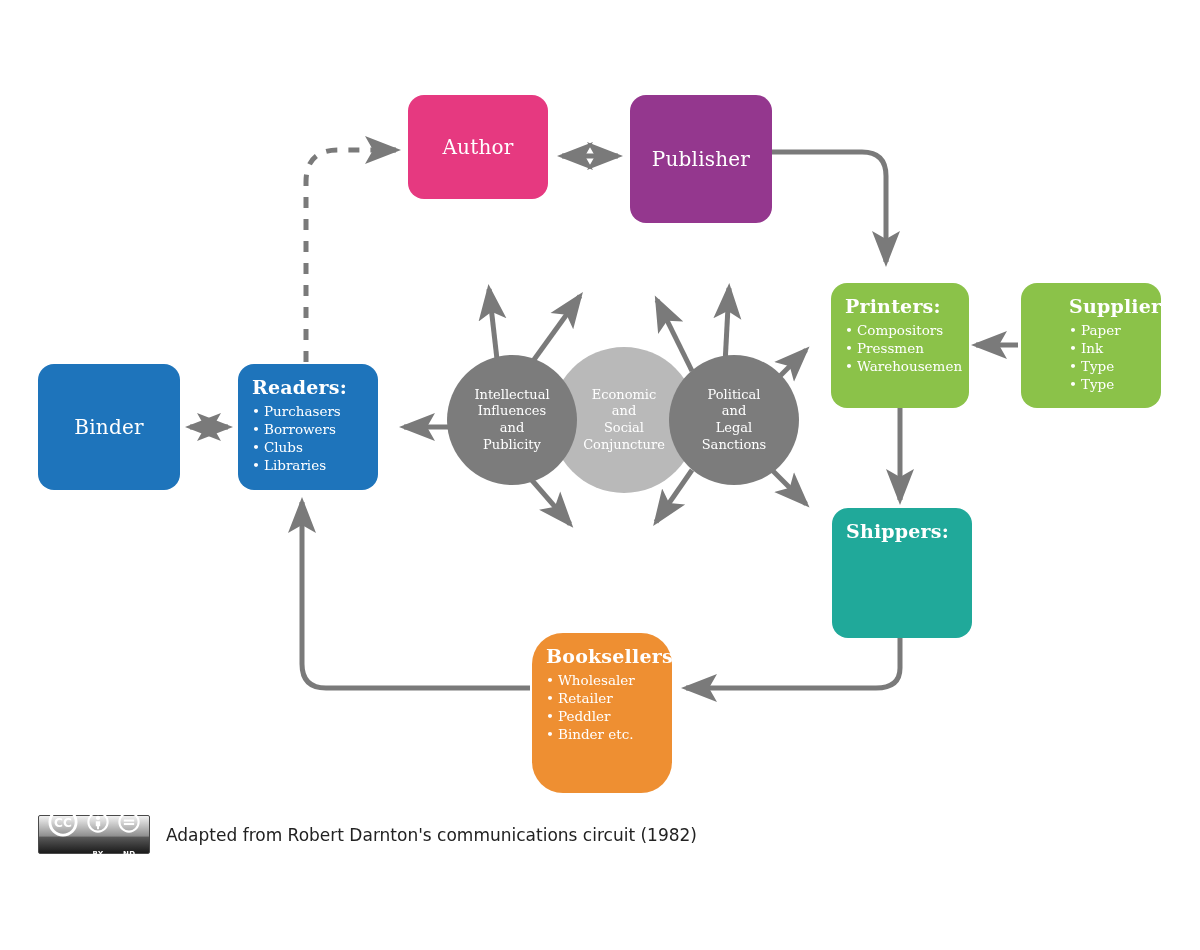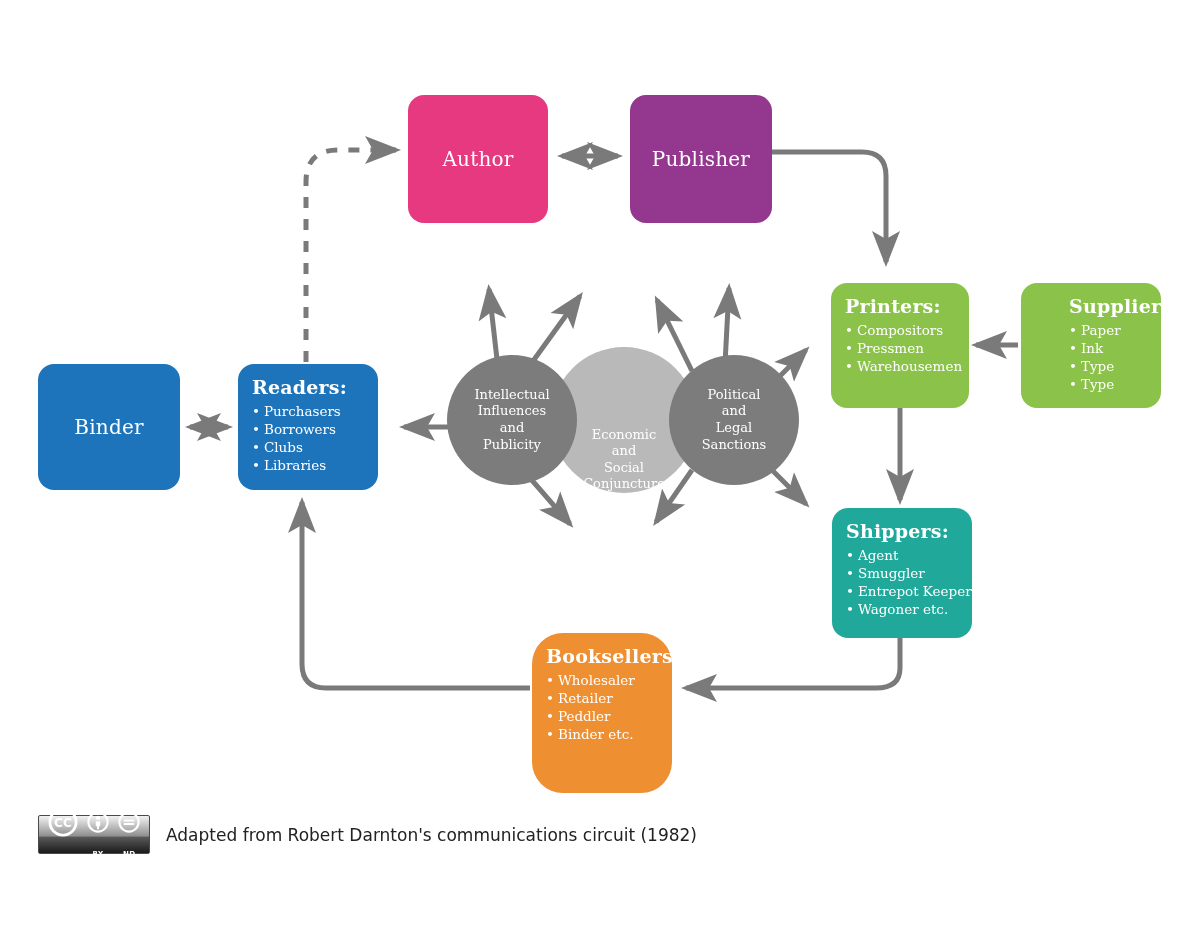--- a/index.html
+++ b/index.html
@@ -178,39 +178,39 @@
 
   <div class="circle" style="left:447px; top:355px; width:130px; height:130px; background:#7C7C7C; z-index:3;">
     <div>
       <span>Intellectual</span>
       <span>Influences</span>
       <span>and</span>
       <span>Publicity</span>
     </div>
   </div>
 
-  <div class="circle" style="left:551px; top:347px; width:146px; height:146px; background:#B9B9B9; z-index:2;align-items:flex-end;">
+  <div class="circle" style="left:551px; top:347px; width:146px; height:146px; background:#B9B9B9; z-index:2;">
     <div>
       <span>Economic</span>
       <span>and</span>
       <span>Social</span>
       <span>Conjuncture</span>
     </div>
   </div>
 
   <div class="circle" style="left:669px; top:355px; width:130px; height:130px; background:#7C7C7C; z-index:3;">
     <div>
       <span>Political</span>
       <span>and</span>
       <span>Legal</span>
       <span>Sanctions</span>
     </div>
   </div>
 
-  <div class="node node-center" style="left:408px; top:95px; width:140px; height:128px; background:#E63980; z-index:5;">
+  <div class="node node-center" style="left:408px; top:95px; width:140px; height:104px; background:#E63980; z-index:5;">
     <span class="node-title">Author</span>
   </div>
 
   <div class="node node-center" style="left:630px; top:95px; width:142px; height:128px; background:#94378E; z-index:5;">
     <span class="node-title">Publisher</span>
   </div>
 
   <div class="node node-center" style="left:38px; top:364px; width:142px; height:126px; background:#1E74BB; z-index:5;">
     <span class="node-title">Binder</span>
   </div>
@@ -239,26 +239,20 @@
     <ul class="bullets">
       <li>Paper</li>
       <li>Ink</li>
       <li>Type</li>
       <li>Type</li>
     </ul>
   </div>
 
   <div class="node node-list" style="left:832px; top:508px; width:140px; height:130px; background:#20A99A; z-index:5;">
     <span class="node-title">Shippers:</span>
-    <ul class="bullets">
-      <li>Agent</li>
-      <li>Smuggler</li>
-      <li>Entrepot Keeper</li>
-      <li>Wagoner etc.</li>
-    </ul>
   </div>
 
   <div class="node node-list" style="left:532px; top:633px; width:140px; height:160px; background:#EE8F32; z-index:5;border-radius:31px;">
     <span class="node-title">Booksellers:</span>
     <ul class="bullets">
       <li>Wholesaler</li>
       <li>Retailer</li>
       <li>Peddler</li>
       <li>Binder etc.</li>
     </ul>

